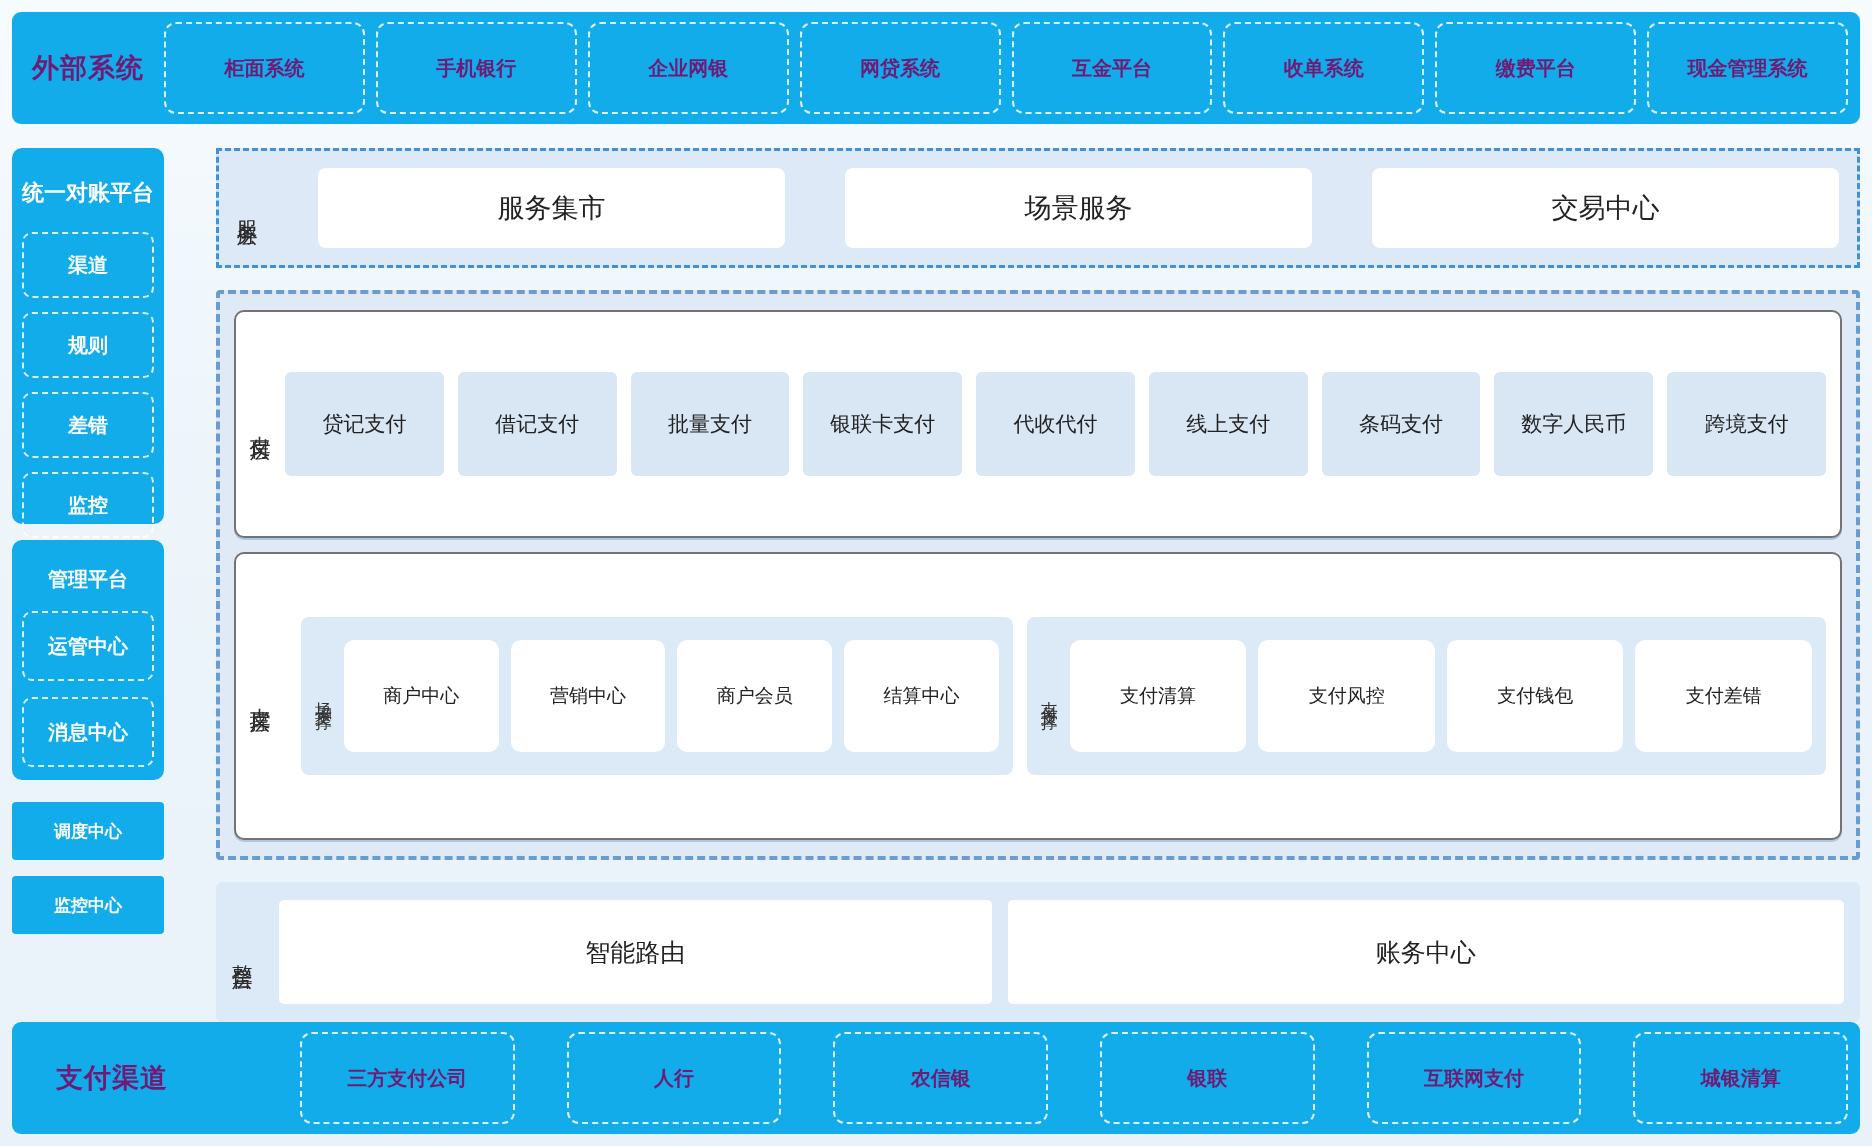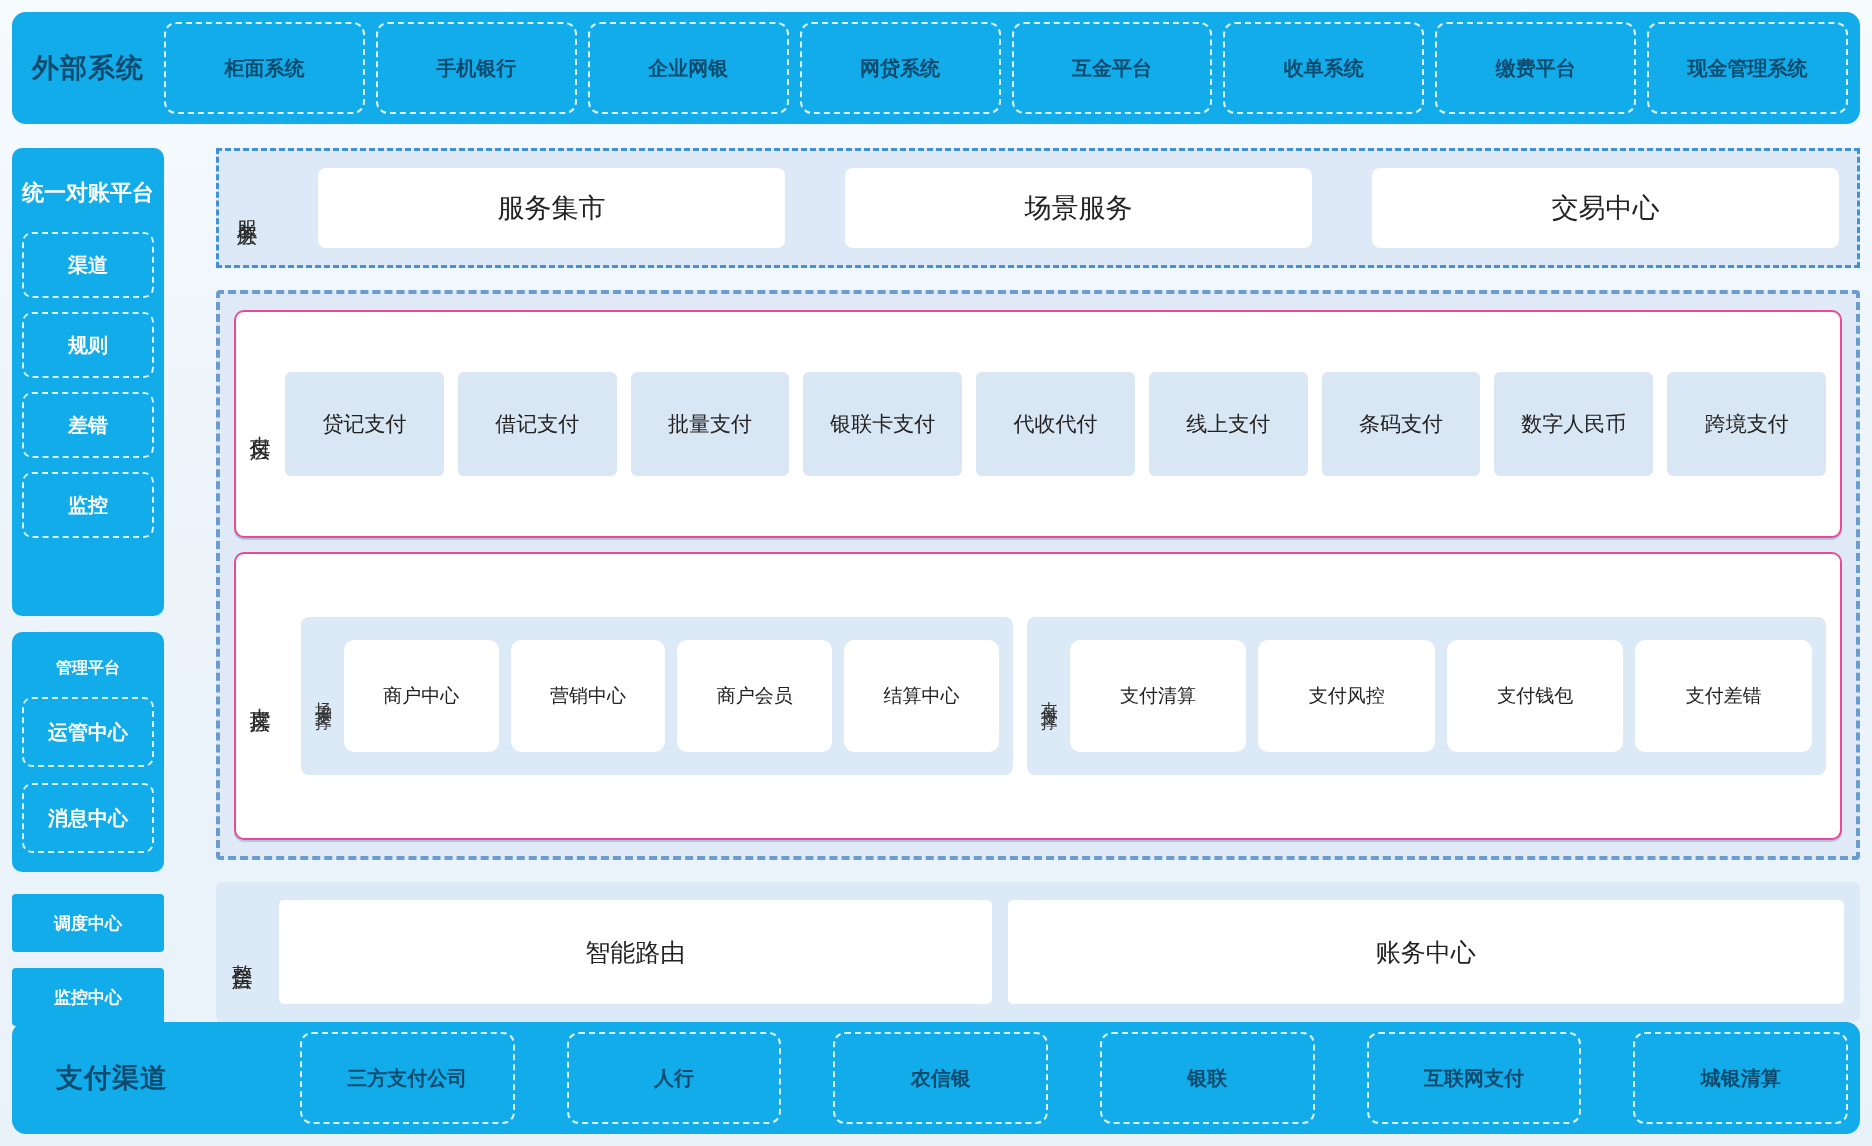--- a/index.html
+++ b/index.html
@@ -5,38 +5,38 @@
   html,body{margin:0;padding:0;}
   body{
     width:1872px;height:1146px;overflow:hidden;
     background:linear-gradient(180deg,#f6fbfe 0%,#edf5fb 40%,#e9f2f9 100%);
     font-family:"Liberation Sans","DejaVu Sans",sans-serif;
     color:#2e2e2e;
   }
   .canvas{width:1872px;height:1146px;box-sizing:border-box;padding:12px;display:flex;flex-direction:column;}
 
   
-  .bar{background:#11ace9;border-radius:14px;height:112px;display:flex;align-items:center;color:#0c4a6e;flex:none;}
+  .bar{background:#11ace9;border-radius:9px;height:112px;display:flex;align-items:center;color:#701a75;flex:none;}
   .bar-title{width:152px;text-align:center;font-size:27px;font-weight:bold;letter-spacing:1px;}
   .bar-items{flex:1;display:flex;gap:11px;height:92px;margin-right:12px;}
   .bar-items.wide-gaps{gap:52px;margin-left:88px;}
   .dash-item{flex:1;border:2px dashed rgba(255,255,255,.85);border-radius:12px;
     display:flex;align-items:center;justify-content:center;font-size:20px;font-weight:bold;}
   .bar.bottom{margin-top:auto;}
   .bar.bottom .bar-title{width:200px;}
 
   
   .mid{display:flex;margin-top:24px;flex:1;min-height:0;}
   .leftcol{width:152px;flex:none;display:flex;flex-direction:column;}
   .panel{background:#11ace9;border-radius:10px;color:#fff;flex:none;}
   .panel-title{text-align:center;font-weight:bold;padding:30px 0 22px;}
-  .panel.recon{height:468px;}
+  .panel.recon{height:376px;}
   .panel.recon .panel-title{font-size:22px;padding:30px 0 24px;}
   .panel.mgmt{height:240px;margin-top:16px;}
-  .panel.mgmt .panel-title{font-size:16px;padding:26px 0 18px;}
+  .panel.mgmt .panel-title{font-size:20px;padding:26px 0 18px;}
   .panel-item{border:2px dashed rgba(255,255,255,.85);border-radius:10px;margin:0 10px 14px;height:62px;
     display:flex;align-items:center;justify-content:center;font-size:20px;font-weight:bold;}
   .panel.mgmt .panel-item{height:66px;margin-bottom:16px;}
   .solid-box{background:#11ace9;border-radius:4px;height:58px;color:#fff;flex:none;
     display:flex;align-items:center;justify-content:center;font-size:17px;font-weight:bold;}
   .solid-box.first{margin-top:22px;}
   .solid-box + .solid-box{margin-top:16px;}
 
   
   .maincol{flex:1;display:flex;flex-direction:column;margin-left:52px;min-width:0;}
@@ -44,21 +44,21 @@
     letter-spacing:3px;line-height:1;flex:none;}
   .vlabel.small{font-size:17px;letter-spacing:4px;color:#333;}
 
   .service{border:3px dashed #4191d9;background:#dde9f6;border-radius:0;height:120px;flex:none;
     box-sizing:border-box;display:flex;align-items:center;padding:0 18px;gap:60px;}
   .service-box{flex:1;background:#fff;border-radius:8px;height:80px;
     display:flex;align-items:center;justify-content:center;font-size:27px;color:#222;}
 
   .dashed-wrap{margin-top:22px;flex:1;min-height:0;border:4px dashed #6b9ccf;background:#dfeaf6;border-radius:4px;
     box-sizing:border-box;padding:16px 14px;display:flex;flex-direction:column;gap:14px;}
-  .layer-box{background:#fff;border:2px solid #ec4899;border-radius:10px;box-sizing:border-box;
+  .layer-box{background:#fff;border:2px solid #737373;border-radius:10px;box-sizing:border-box;
     display:flex;align-items:center;padding:0 14px;box-shadow:0 2px 0 rgba(90,130,180,.35);}
   .layer-box.pay{flex:44;}
   .layer-box.support{flex:56;}
   .pay-items{flex:1;display:flex;gap:14px;margin-left:14px;}
   .pay-item{flex:1;background:#d9e6f4;border-radius:6px;height:104px;
     display:flex;align-items:center;justify-content:center;font-size:21px;color:#222;}
   .groups{flex:1;display:flex;gap:14px;margin-left:30px;}
   .group{background:#dce9f6;border-radius:8px;display:flex;align-items:center;
     box-sizing:border-box;padding:10px 14px;gap:12px;height:158px;}
   .group.scene{flex:47;}

